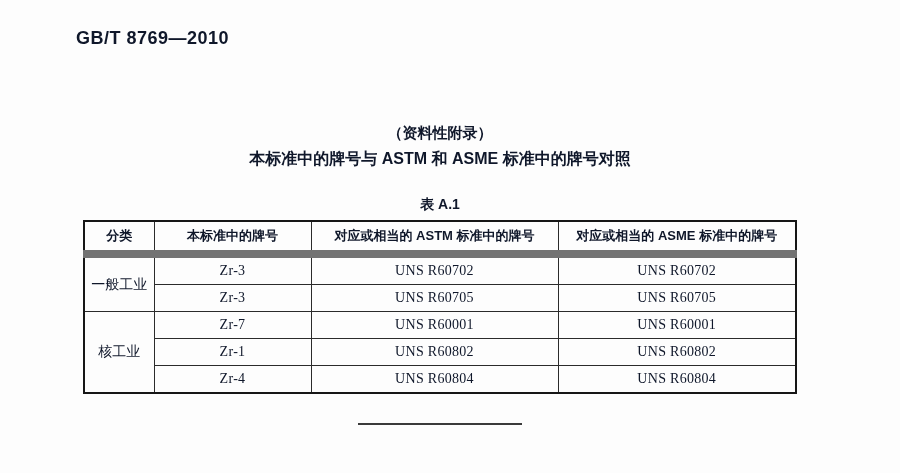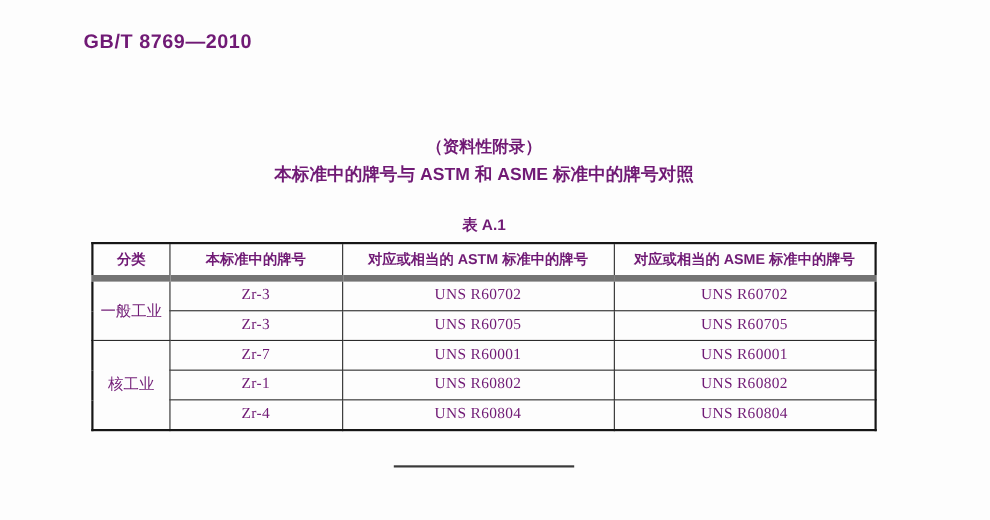--- a/index.html
+++ b/index.html
@@ -4,21 +4,21 @@
 <style>
   html, body {
     margin: 0;
     padding: 0;
   }
   .page {
     position: relative;
     width: 900px;
     height: 473px;
     background: #fdfdfd;
-    color: #701a75;
+    color: #0f172a;
     font-family: "Liberation Sans", sans-serif;
     overflow: hidden;
   }
   .doc-number {
     position: absolute;
     left: 76px;
     top: 28px;
     font-size: 18px;
     font-weight: bold;
     letter-spacing: 0.5px;
@@ -66,21 +66,21 @@
     text-align: center;
     vertical-align: middle;
     padding: 0;
     overflow: hidden;
   }
   table.grade-table thead th {
     height: 28px;
     font-size: 13px;
     font-weight: bold;
     font-family: "Liberation Sans", sans-serif;
-    border-bottom: 6px solid #737373;
+    border-bottom: 8px solid #737373;
   }
   table.grade-table tbody td {
     height: 26px;
     font-size: 14px;
   }
   td.category-cell {
     font-family: "Liberation Sans", sans-serif;
     font-size: 14px;
     margin-left: 36px;
   }

